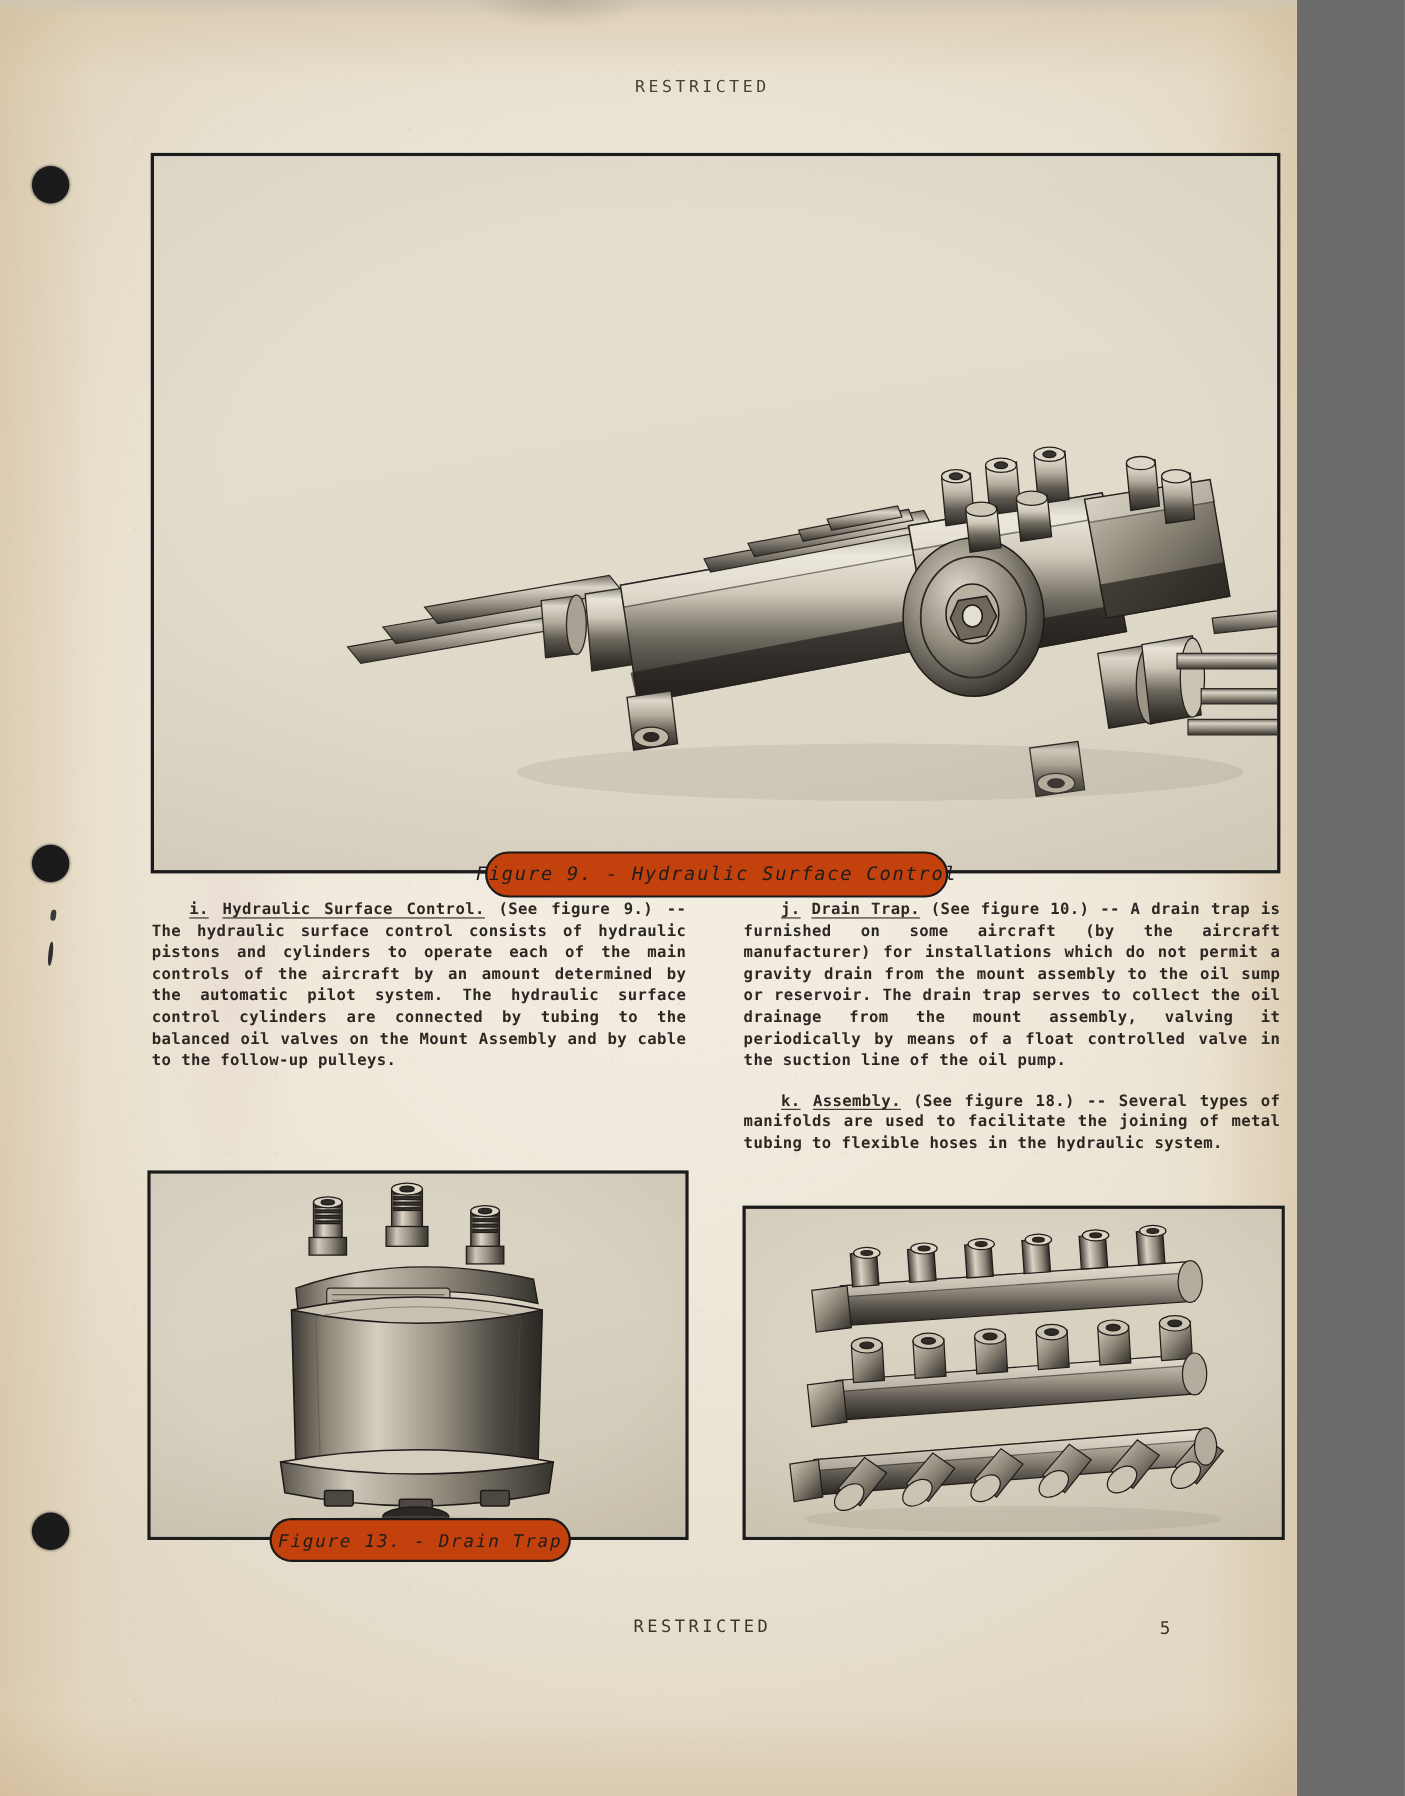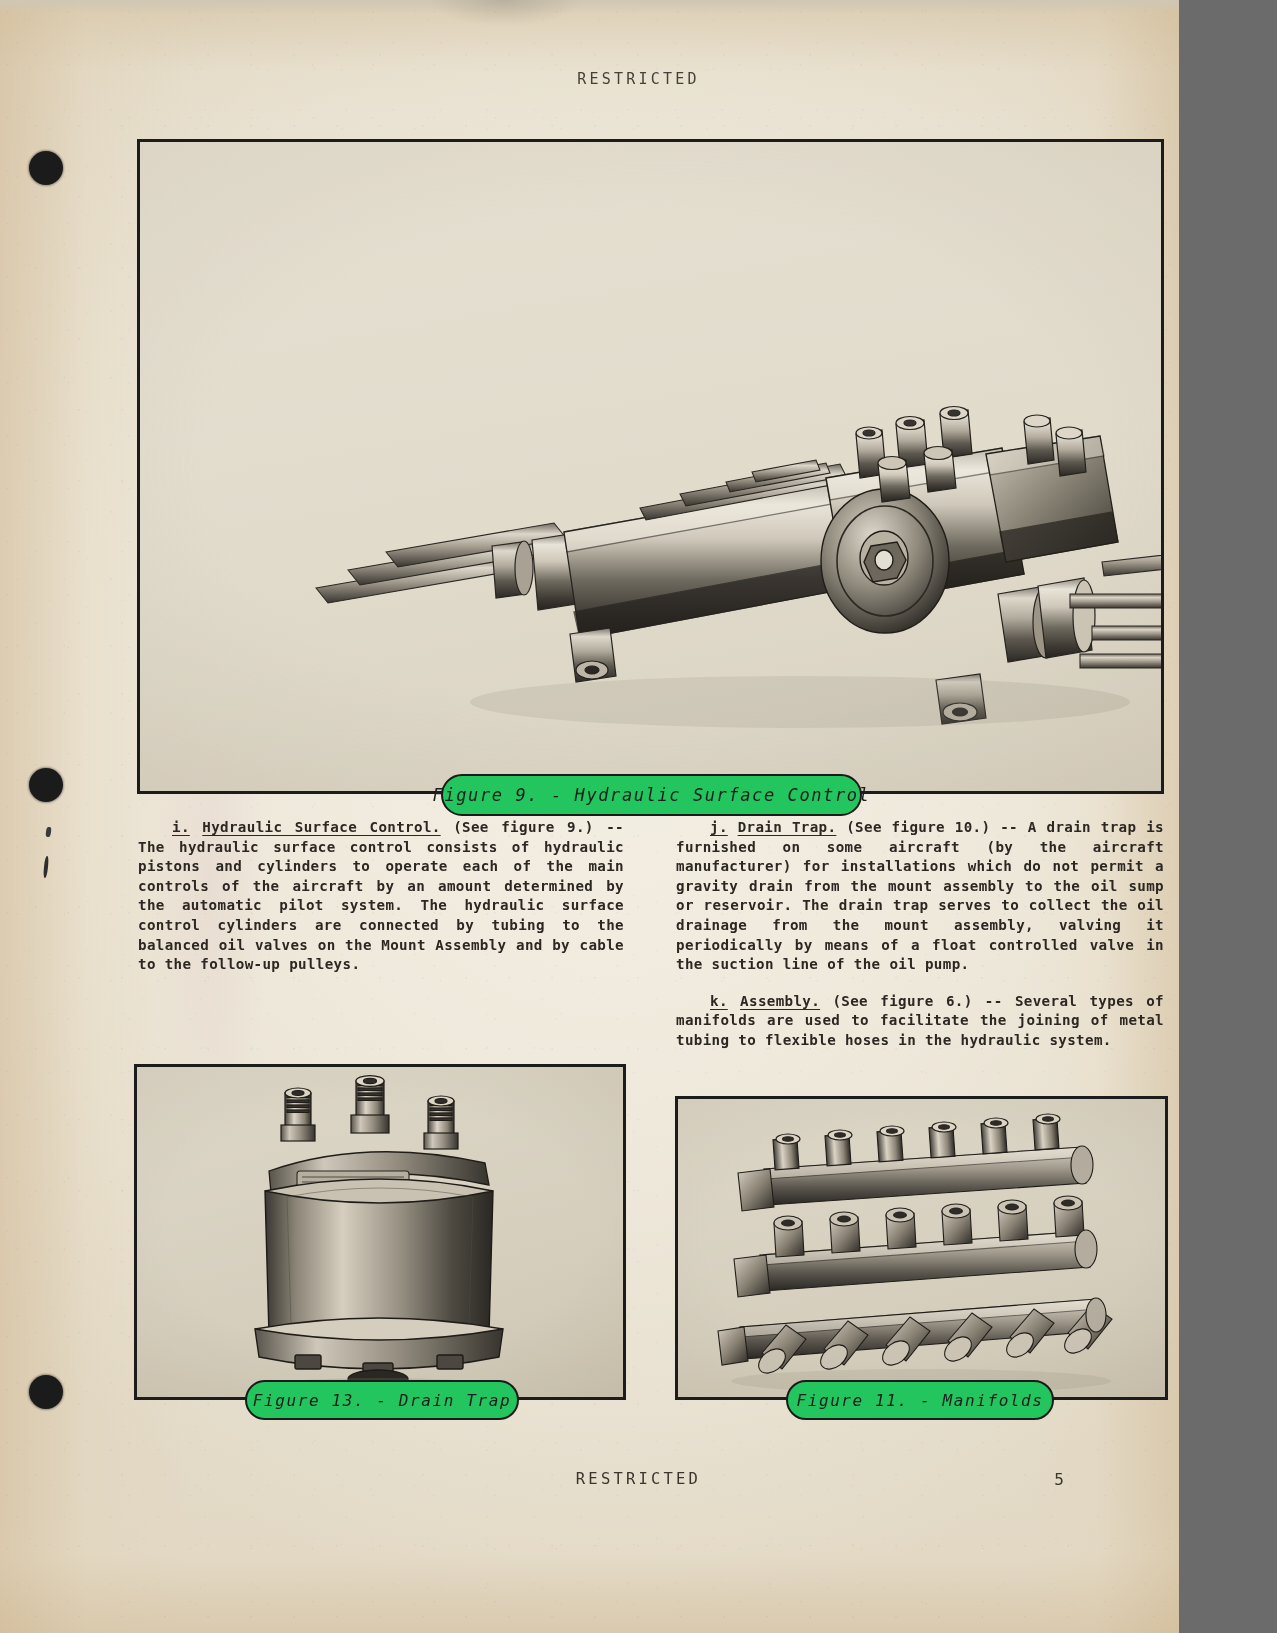--- a/index.html
+++ b/index.html
@@ -155,21 +155,21 @@
   }
   .fig-plate.gray {
     background: linear-gradient(165deg, #ddd7c8 0%, #d6cfbe 60%, #cdc6b4 100%);
   }
 
   
   .caption {
     position: absolute;
     border: 2.5px solid #1a1a1a;
     border-radius: 26px;
-    background: #22c55e;
+    background: #c2410c;
     color: #1d1d1d;
     font-family: "DejaVu Sans Mono", monospace;
     font-style: italic;
     font-size: 17px;
     letter-spacing: 1.6px;
     display: flex;
     align-items: center;
     justify-content: center;
     white-space: nowrap;
     z-index: 6;
@@ -388,21 +388,21 @@
     <div class="ink-overlay"></div>
   </div>
 
   <div class="caption cap9">Figure 9. - Hydraulic Surface Control</div>
 
   <div class="col col-left">
       <div class="para indent"><span class="ul">i.</span><span> </span><span class="ul">Hydraulic Surface Control.</span><span>  (See figure 9.) -- The hydraulic surface control consists of hydraulic pistons and cylinders to operate each of the main controls of the aircraft by an amount determined by the automatic pilot system.  The hydraulic surface control cylinders are connected by tubing to the balanced oil valves on the Mount Assembly and by cable to the follow-up pulleys.</span></div>
     </div>
   <div class="col col-right">
       <div class="para indent"><span class="ul">j.</span><span> </span><span class="ul">Drain Trap.</span><span>  (See figure 10.) -- A drain trap is furnished on some aircraft (by the aircraft manufacturer) for installations which do not permit a gravity drain from the mount assembly to the oil sump or reservoir.  The drain trap serves to collect the oil drainage from the mount assembly, valving it periodically by means of a float controlled valve in the suction line of the oil pump.</span></div>
-      <div class="para indent"><span class="ul">k.</span><span> </span><span class="ul">Assembly.</span><span>  (See figure 6.) -- Several types of manifolds are used to facilitate the joining of metal tubing to flexible hoses in the hydraulic system.</span></div>
+      <div class="para indent"><span class="ul">k.</span><span> </span><span class="ul">Assembly.</span><span>  (See figure 18.) -- Several types of manifolds are used to facilitate the joining of metal tubing to flexible hoses in the hydraulic system.</span></div>
     </div>
 
   <div class="fig-frame fig10">
     <div class="fig-plate gray"></div>
     <svg class="dt" viewBox="0 0 486 330">
       <defs>
         <linearGradient id="drumG" x1="0" y1="0" x2="1" y2="0">
           <stop offset="0%" stop-color="#3b3832"></stop>
           <stop offset="14%" stop-color="#8e8779"></stop>
           <stop offset="34%" stop-color="#d6cfc0"></stop>
@@ -627,18 +627,17 @@
         </g>
         <path d="M40 232 L66 228 L70 262 L44 266 Z" fill="url(#elbG)"></path>
         <ellipse cx="418" cy="216" rx="10" ry="17" fill="#b4ad9f"></ellipse>
       </g>
 
       <ellipse cx="243" cy="282" rx="190" ry="12" fill="#8e8878" opacity="0.18"></ellipse>
     </svg>
     <div class="ink-overlay"></div>
   </div>
 
-  <div class="caption cap11">Figure 11. - Manifolds</div>
 
   <div class="footer-restricted">RESTRICTED</div>
   <div class="footer-pageno">5</div>
 
 </div>
 
 </body></html>

